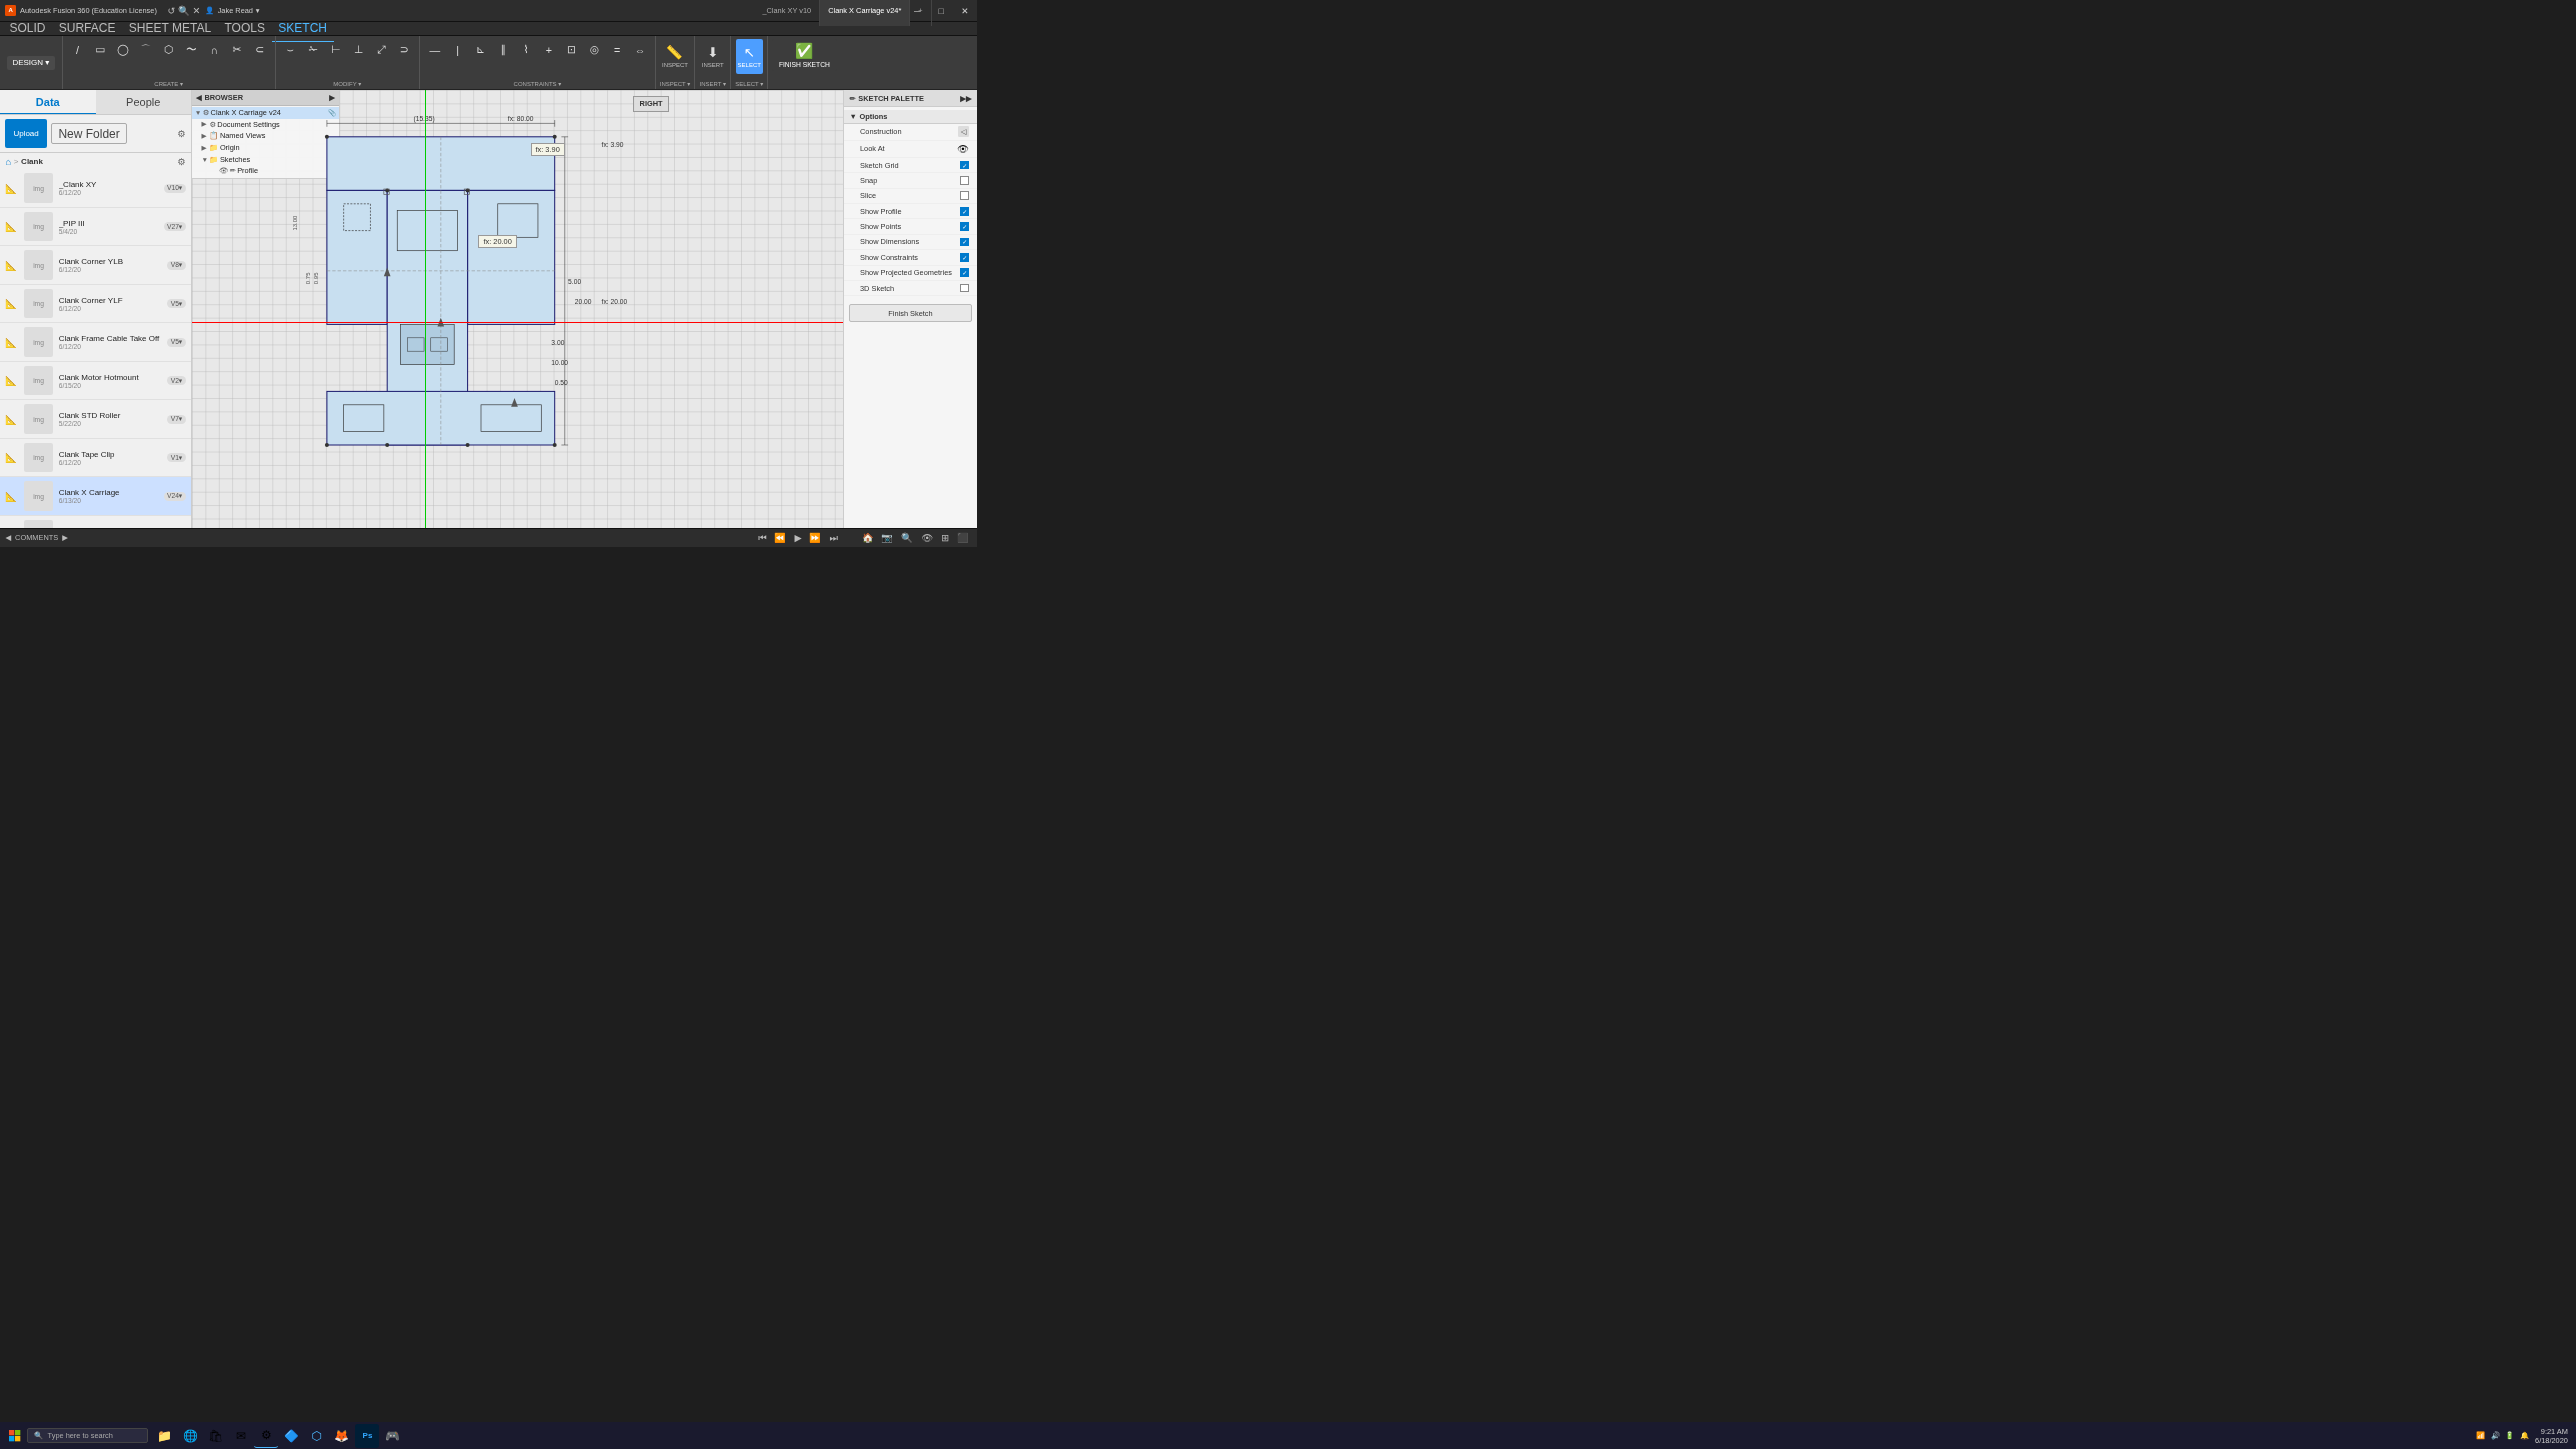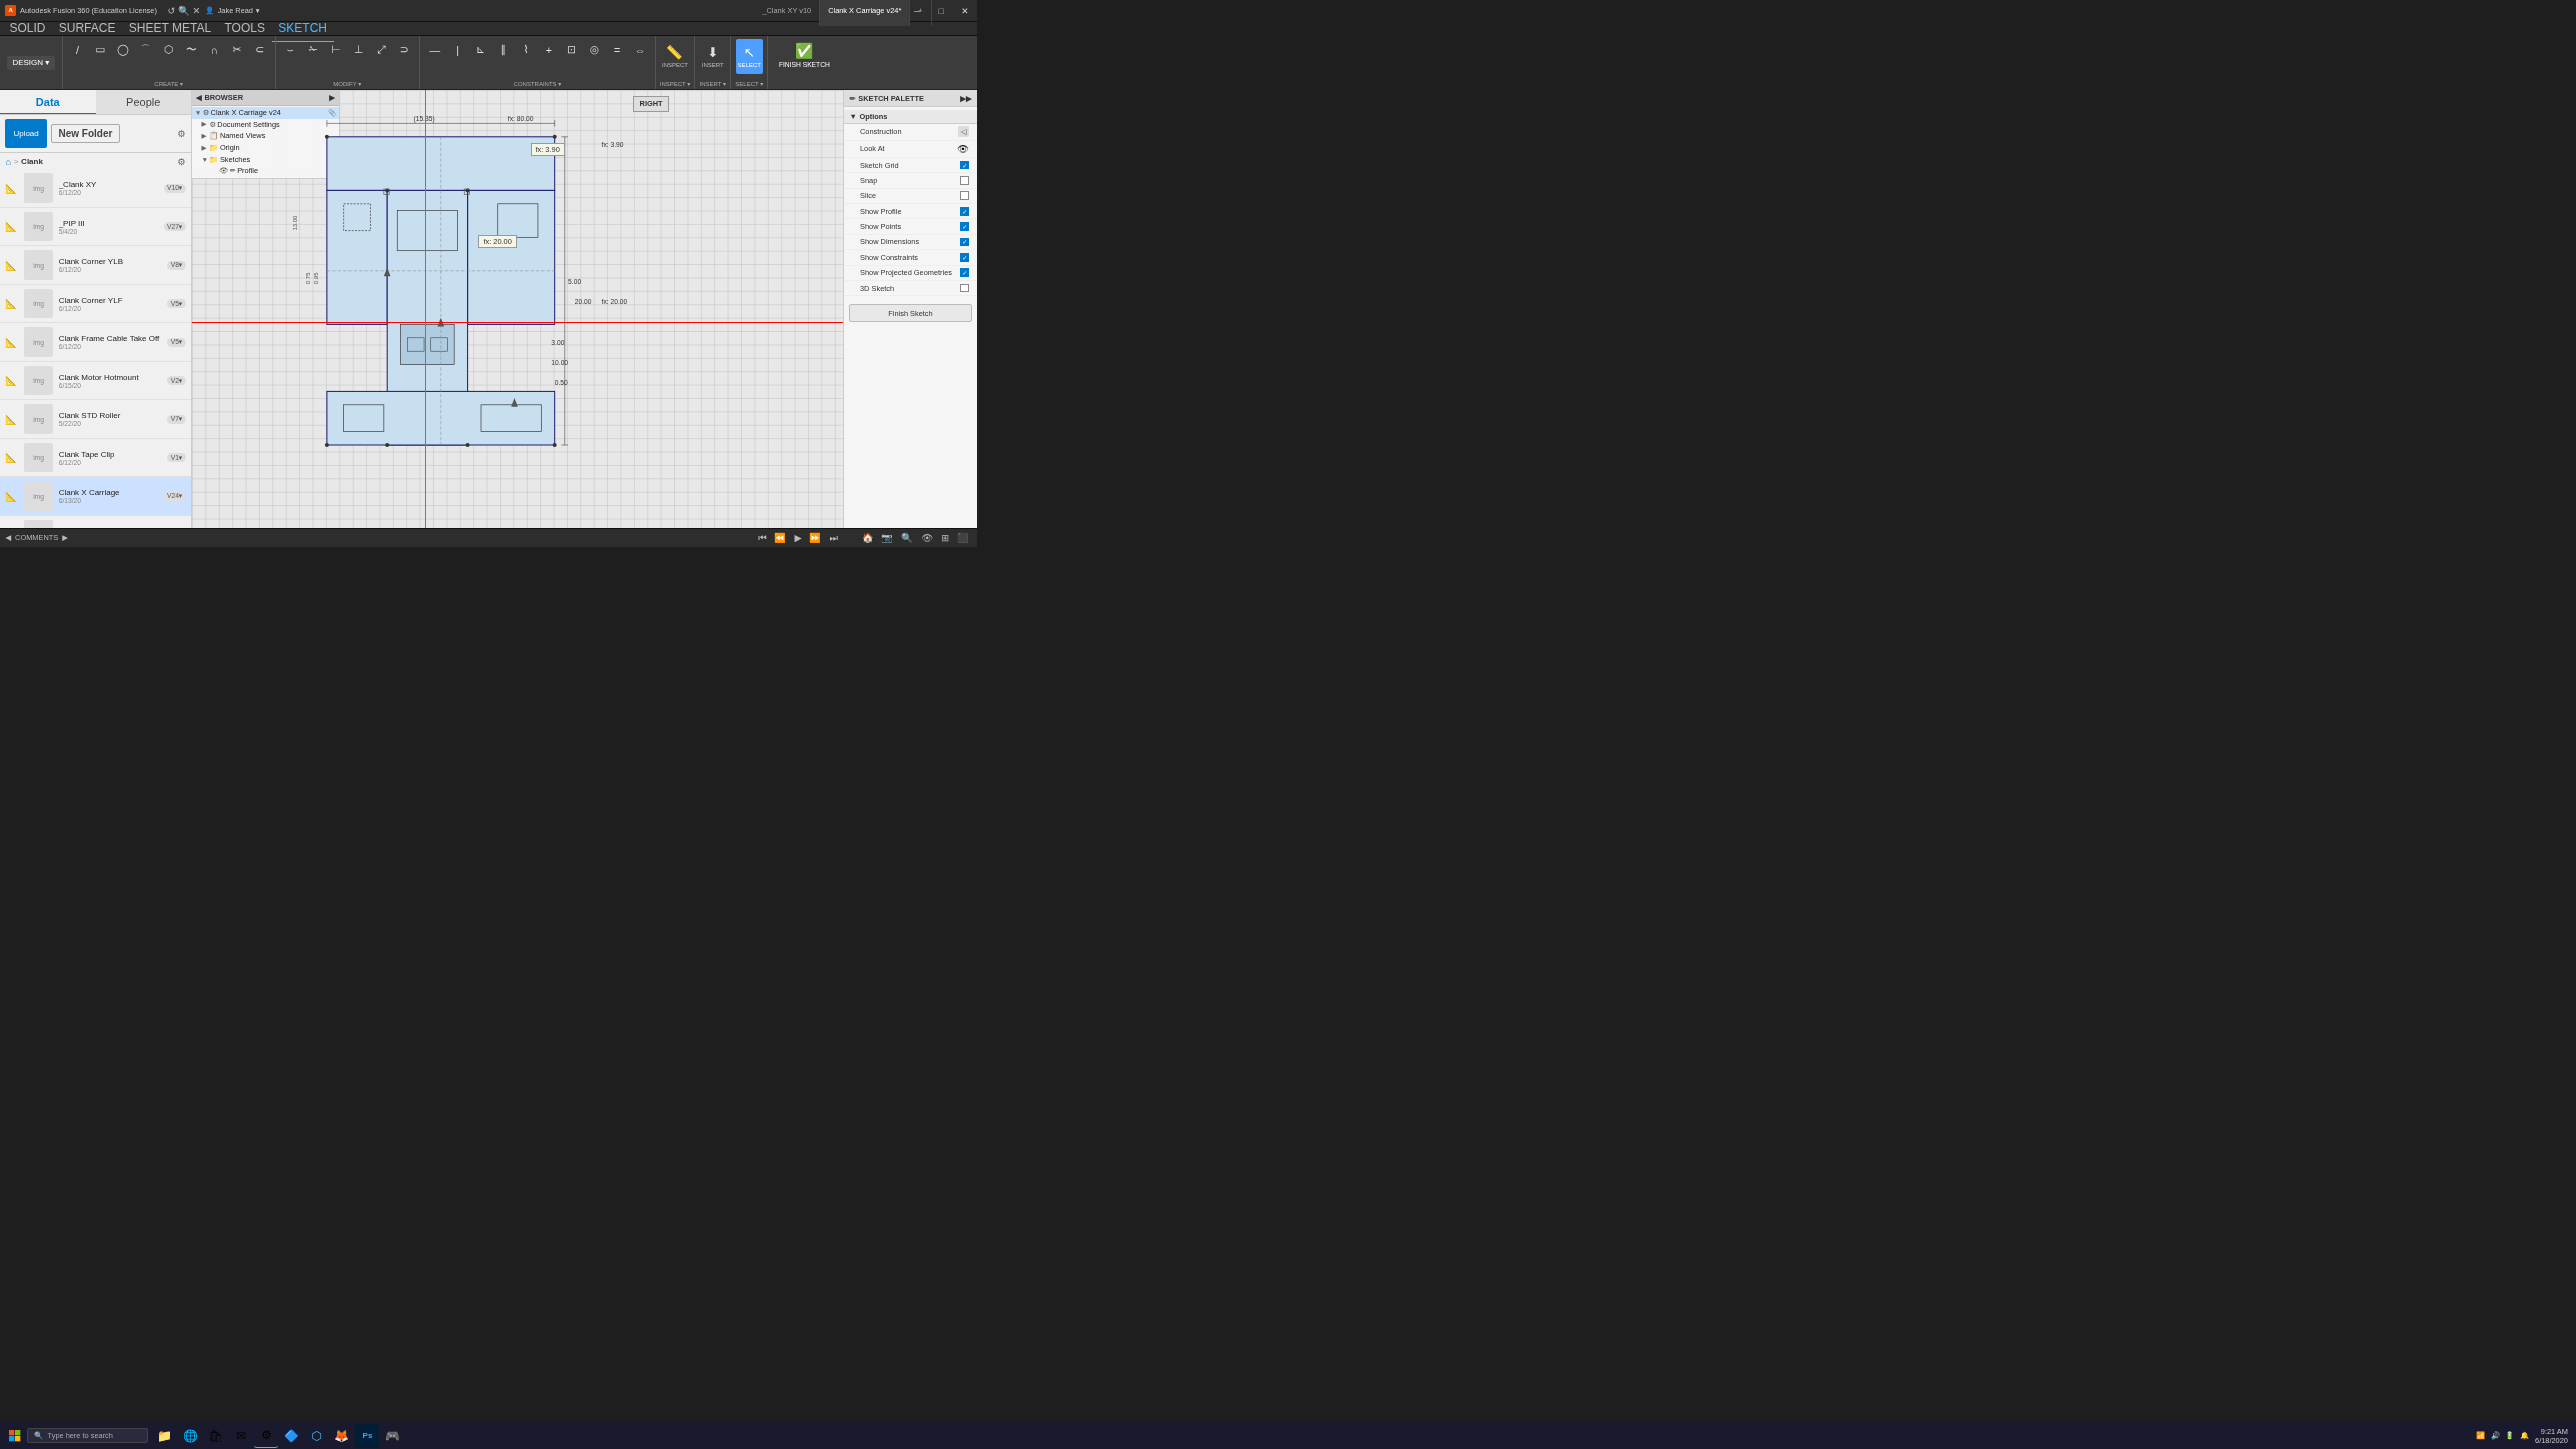--- a/index.html
+++ b/index.html
@@ -172,23 +172,22 @@
       border-radius: 2px;
       cursor: pointer;
       font-size: 8px;
     }
     #left-panel .new-folder-btn {
       background: transparent;
       border: 0.7px solid #aaa;
       padding: 2.7px 6.7px;
       border-radius: 2px;
       cursor: pointer;
-      font-size: 10px;
+      font-size: 12px;
       color: #444;
-      font-weight: bold;
     }
     #left-panel .settings-icon { margin-left: auto; cursor: pointer; color: #666; font-size: 9.4px; }
     #left-panel .breadcrumb {
       display: flex;
       align-items: center;
       padding: 2.7px 5.4px;
       font-size: 8px;
       color: #666;
       gap: 2.7px;
     }

